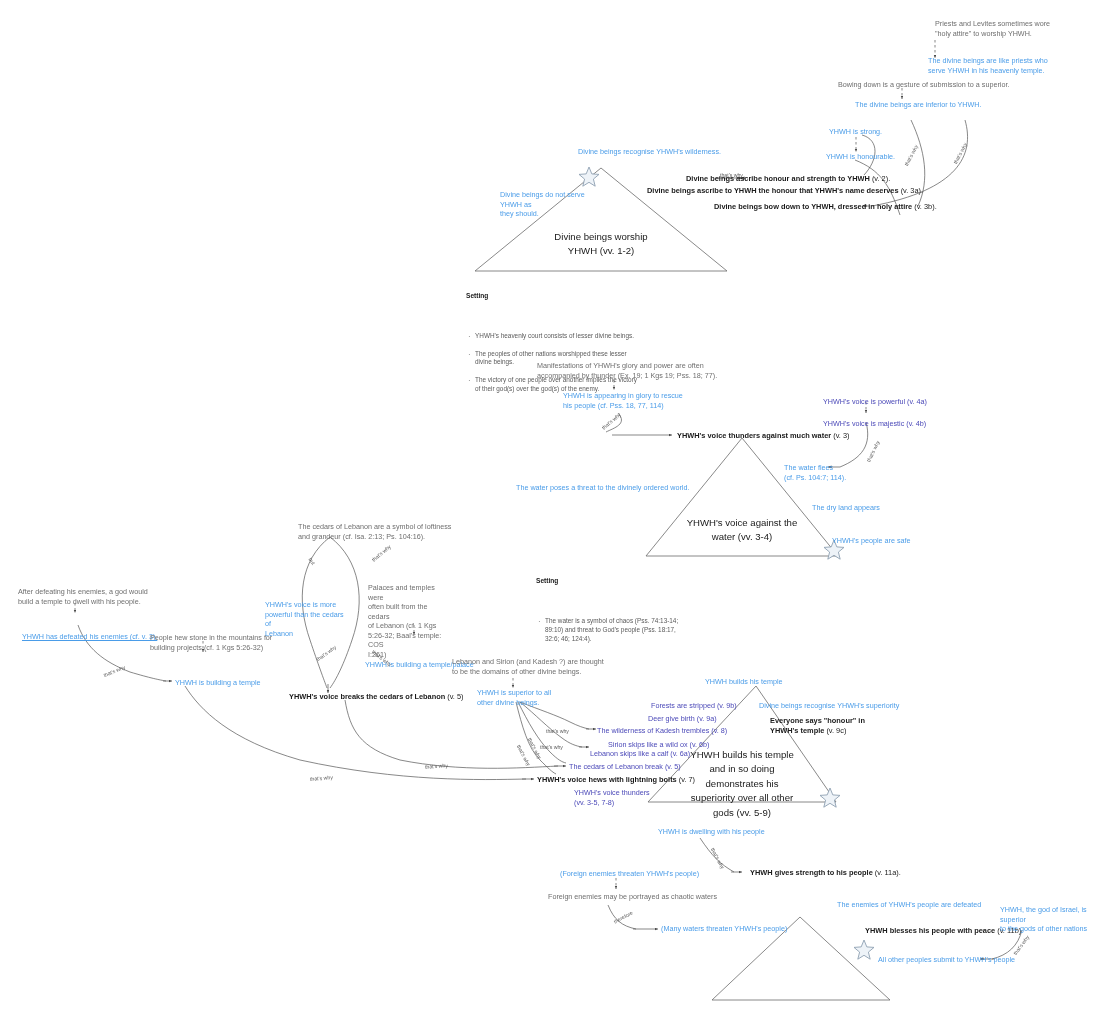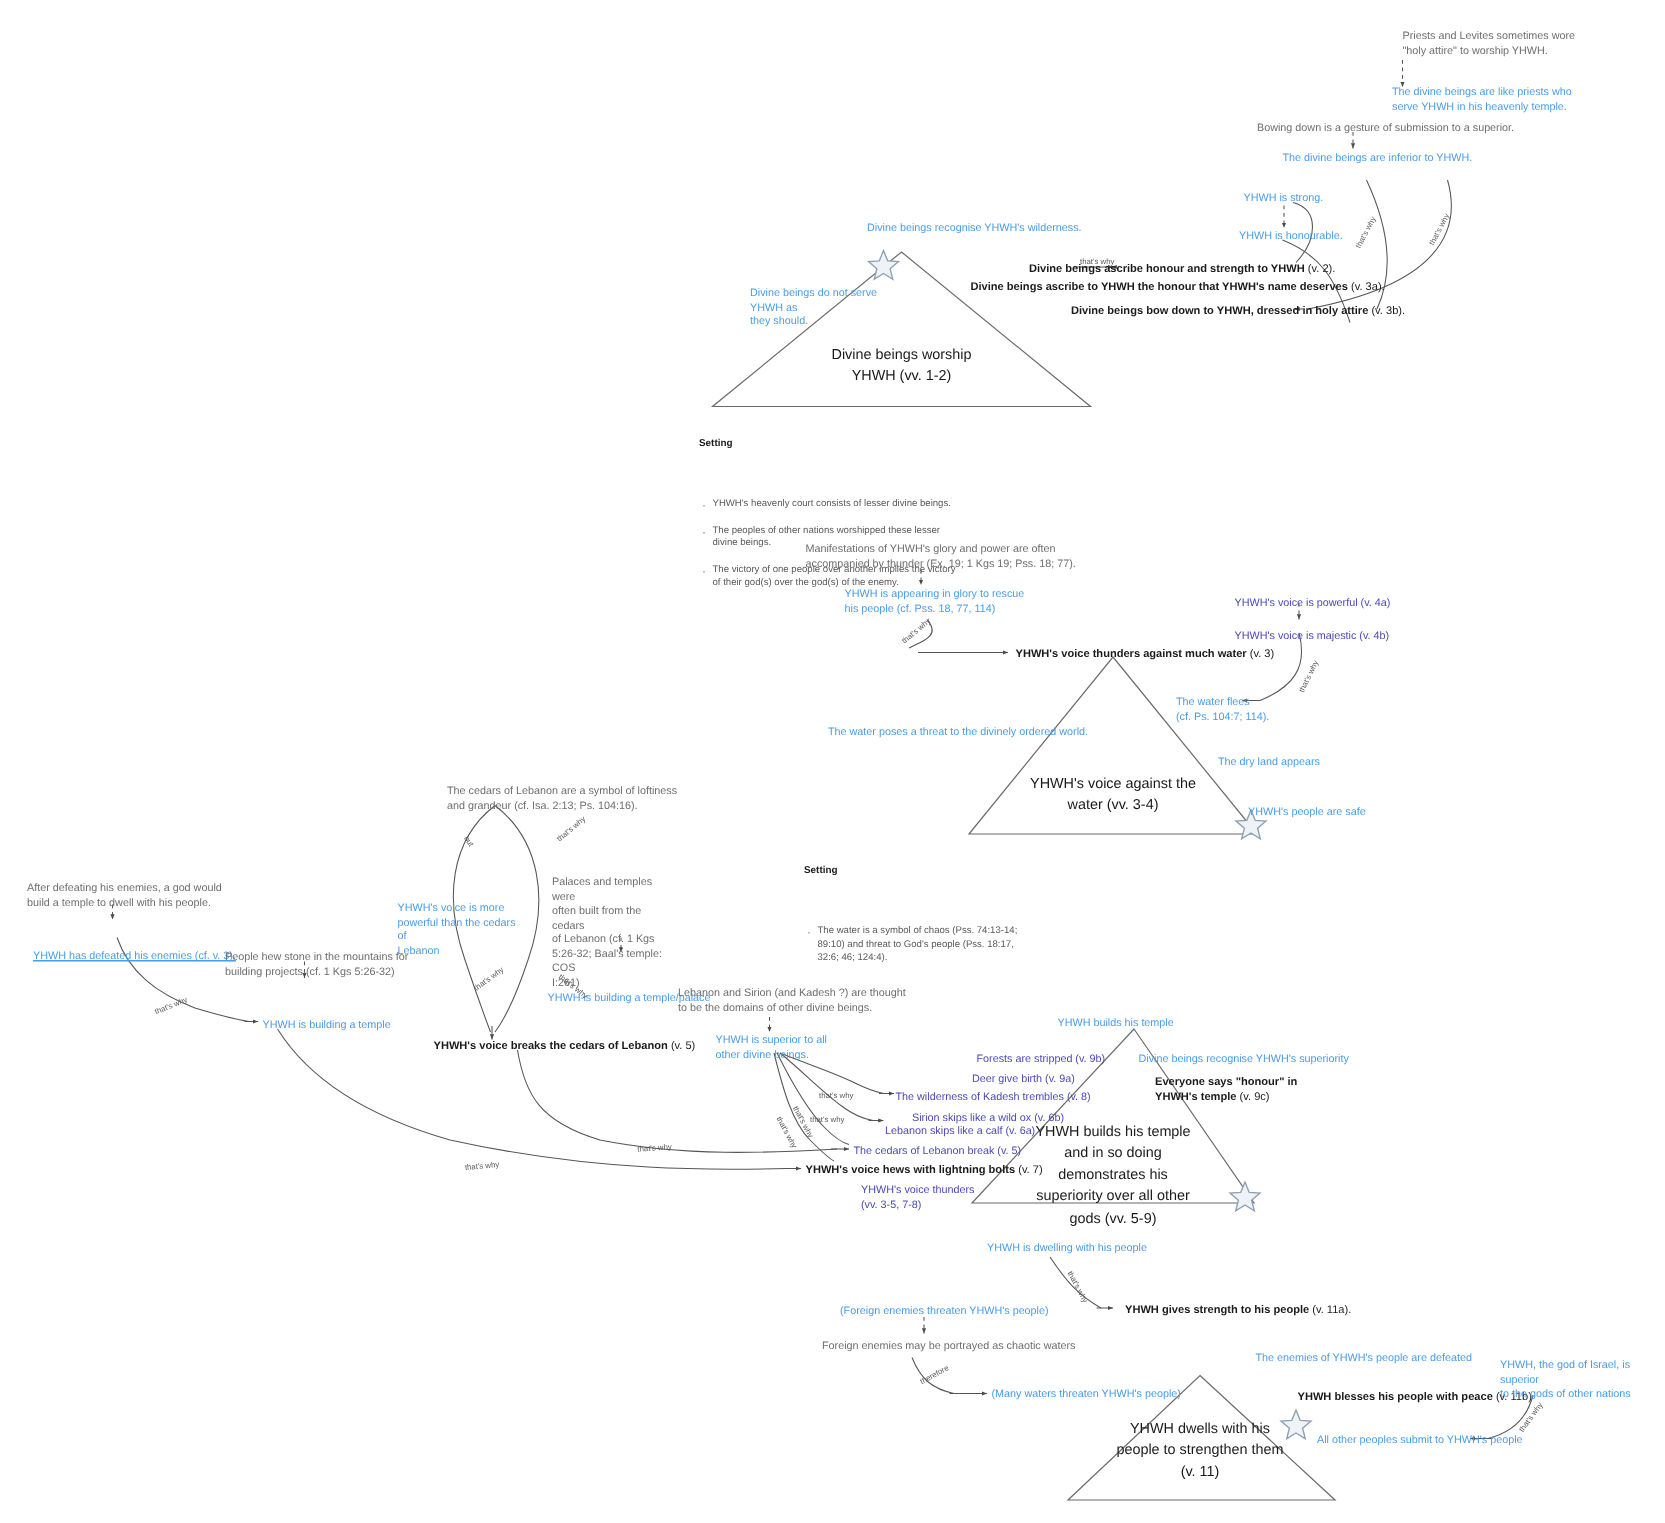--- a/index.html
+++ b/index.html
@@ -193,21 +193,21 @@
 
   <div class="nd t-gray" style="left:537px;top:361px;width:200px;">Manifestations of YHWH's glory and power are often
 accompanied by thunder (Ex. 19; 1 Kgs 19; Pss. 18; 77).</div>
   <div class="nd t-blue" style="left:563px;top:391px;width:160px;">YHWH is appearing in glory to rescue
 his people (cf. Pss. 18, 77, 114)</div>
   <div class="nd t-black" style="left:677px;top:431px;"><span>YHWH's voice thunders against much water</span> <span class="ref">(v. 3)</span></div>
   <div class="nd t-purple" style="left:823px;top:397px;">YHWH's voice is powerful (v. 4a)</div>
   <div class="nd t-purple" style="left:823px;top:419px;">YHWH's voice is majestic (v. 4b)</div>
   <div class="nd t-blue" style="left:784px;top:463px;width:90px;">The water flees
 (cf. Ps. 104:7; 114).</div>
-  <div class="nd t-blue" style="left:552px;top:483px;text-align:right;">The water poses a threat to the divinely ordered world.</div>
+  <div class="nd t-blue" style="left:516px;top:483px;text-align:right;">The water poses a threat to the divinely ordered world.</div>
   <div class="nd t-blue" style="left:812px;top:503px;">The dry land appears</div>
   <div class="nd t-blue" style="left:832px;top:536px;">YHWH's people are safe</div>
 
   <div class="nd t-tri" style="left:672px;top:516px;width:140px;">YHWH's voice against the
 water (vv. 3-4)</div>
 
   <div class="nd" style="left:536px;top:556px;width:150px;">
     <div class="t-setting-h">Setting</div>
     <ul class="setting-list t-setting-b">
       <li>The water is a symbol of chaos (Pss. 74:13-14; 89:10) and threat to God's people (Pss. 18:17, 32:6; 46; 124:4).</li>
@@ -275,21 +275,18 @@
   <div class="nd t-black" style="left:750px;top:868px;"><span>YHWH gives strength to his people</span> <span class="ref">(v. 11a).</span></div>
   <div class="nd t-blue" style="left:560px;top:869px;">(Foreign enemies threaten YHWH's people)</div>
   <div class="nd t-gray" style="left:548px;top:892px;">Foreign enemies may be portrayed as chaotic waters</div>
   <div class="nd t-blue" style="left:661px;top:924px;">(Many waters threaten YHWH's people)</div>
   <div class="nd t-blue" style="left:837px;top:900px;">The enemies of YHWH's people are defeated</div>
   <div class="nd t-black" style="left:865px;top:926px;"><span>YHWH blesses his people with peace</span> <span class="ref">(v. 11b)</span></div>
   <div class="nd t-blue" style="left:1000px;top:905px;width:108px;">YHWH, the god of Israel, is superior
 to the gods of other nations</div>
   <div class="nd t-blue" style="left:878px;top:955px;">All other peoples submit to YHWH's people</div>
 
-  <div class="nd t-tri" style="left:730px;top:946px;width:140px;">YHWH dwells with his
-people to strengthen them
-(v. 11)</div>
 
   <div class="nd t-why" style="left:706px;top:855px;transform:rotate(62deg);">that's why</div>
   <div class="nd t-why" style="left:613px;top:914px;transform:rotate(-28deg);">therefore</div>
   <div class="nd t-why" style="left:1010px;top:942px;transform:rotate(-54deg);">that's why</div>
 
 </div>
 
 </body></html>

